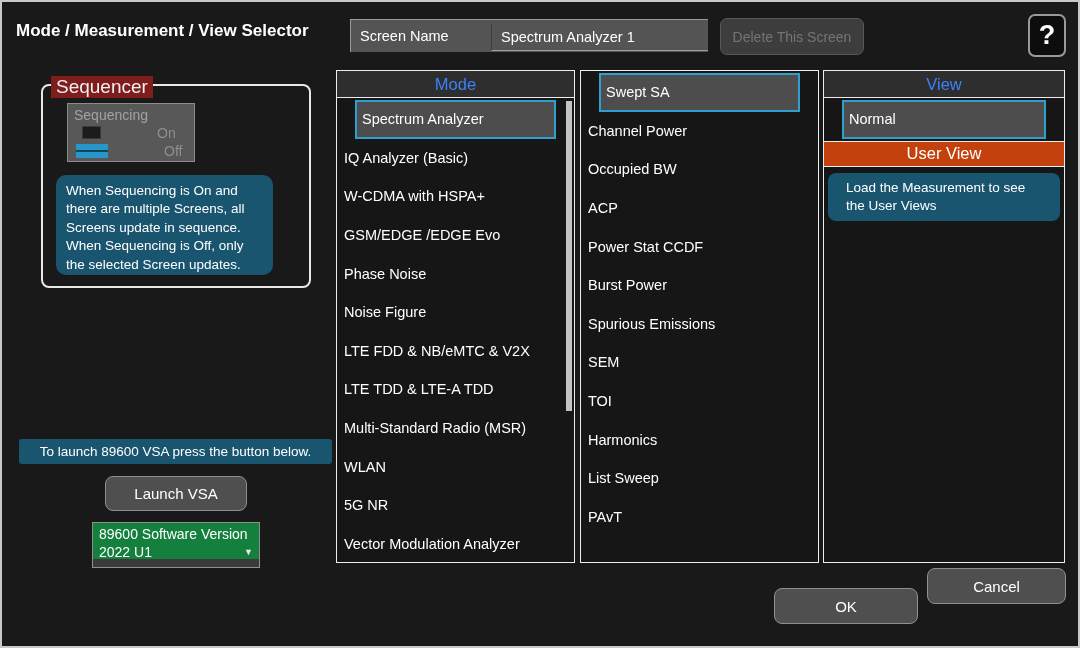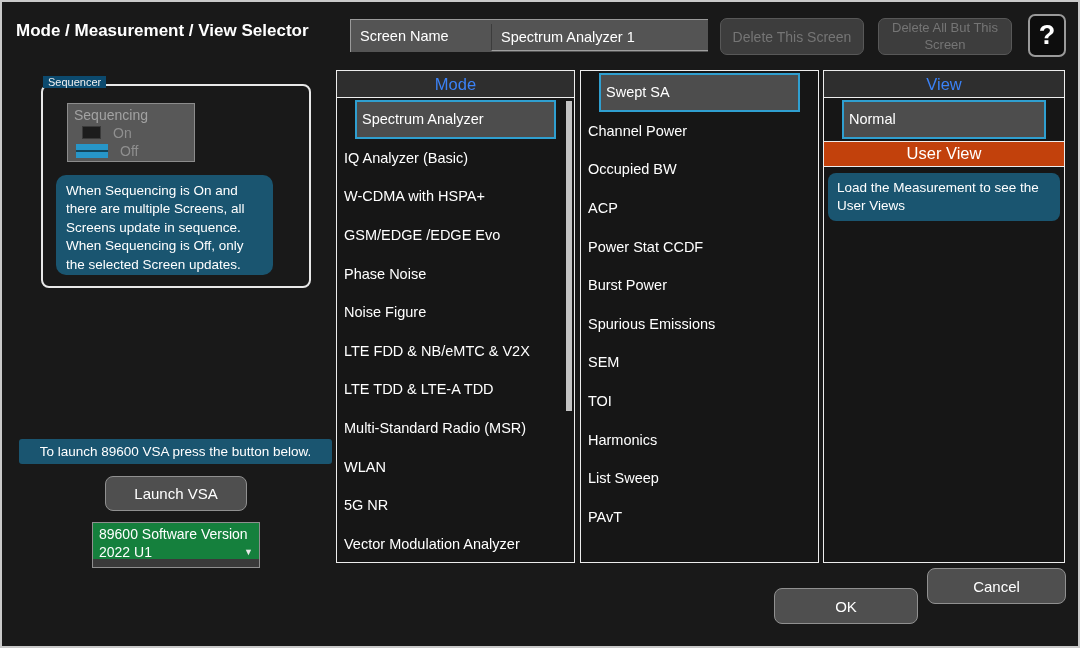--- a/index.html
+++ b/index.html
@@ -20,26 +20,26 @@
     position:absolute;background:#3d3d3d;border:1px solid #585858;border-radius:7px;
     color:#757575;display:flex;align-items:center;justify-content:center;text-align:center;}
   #btn-delete-this{left:718px;top:16px;width:144px;height:37px;font-size:14px;}
   #btn-delete-all{left:876px;top:16px;width:134px;height:37px;font-size:13px;line-height:1.25;padding:0 10px;}
   .help-btn{position:absolute;left:1026px;top:12px;width:38px;height:43px;background:#0d0d0d;
     border:2px solid #9a9a9a;border-radius:7px;color:#fff;font-size:27px;font-weight:bold;
     display:flex;align-items:center;justify-content:center;}
   
   .sequencer{position:absolute;left:39px;top:82px;width:270px;height:204px;
     border:2px solid #e8e8e8;border-radius:8px;}
-  .sequencer .legend{position:absolute;top:-10px;left:0;background:#0c4a6e;padding:0 5px;
-    font-size:11px;color:#f0f0f0;}
+  .sequencer .legend{position:absolute;top:-10px;left:8px;background:#7f1d1d;padding:0 5px;
+    font-size:19px;color:#f0f0f0;}
   .seq-toggle{position:absolute;left:24px;top:17px;width:128px;height:59px;
     background:#585858;border:1px solid #8c8c8c;padding:3px 0 0 6px;}
   .seq-toggle .seq-title{font-size:14px;color:#a2a2a2;}
-  .seq-row{display:flex;align-items:center;height:17px;margin-top:1px;}
+  .seq-row{display:flex;align-items:center;height:17px;margin-top:1px;gap:44px;}
   .seq-row .lbl{font-size:14px;color:#8f8f8f;margin-left:12px;}
   .on-swatch{width:19px;height:13px;background:#1c1c1c;border:1px solid #3a3a3a;margin-left:8px;}
   .off-swatch{width:32px;height:14px;background:#2796c8;position:relative;margin-left:2px;}
   .off-swatch i{position:absolute;left:0;top:6px;width:100%;height:2px;background:#11455c;}
   .info-box{background:#1a5570;color:#fff;border-radius:10px;}
   #seq-info{position:absolute;left:13px;top:89px;width:217px;height:100px;
     padding:7px 10px;font-size:13.5px;line-height:1.37;}
   
   .col{position:absolute;top:68px;height:493px;border:1.5px solid #ededed;background:#161616;}
   #col-mode{left:334px;width:239px;}
@@ -48,21 +48,21 @@
   .col-header{height:27px;background:#2e2e2e;border-bottom:1.5px solid #ededed;
     display:flex;align-items:center;justify-content:center;font-size:16.5px;color:#3b82f6;}
   .rows{position:relative;padding-top:2px;}
   .row{height:38.6px;display:flex;align-items:center;padding-left:5px;
     border:2px solid transparent;font-size:14.5px;color:#fff;}
   .row.selected{background:#4d4d4d;border:2px solid #2f9fd0;margin:0 18px;}
   .scrollbar{position:absolute;right:2px;top:3px;width:6px;height:310px;background:#c4c4c4;}
   .user-view-header{height:26px;margin-top:2px;background:#c2410c;
     border-top:1.5px solid #ededed;border-bottom:1.5px solid #ededed;
     display:flex;align-items:center;justify-content:center;font-size:16.5px;color:#fff;}
-  #uv-info{margin:6px 4px 0 4px;padding:6px 9px;font-size:13.5px;line-height:1.35;border-radius:8px;}
+  #uv-info{margin:6px 4px 0 4px;padding:6px 18px;font-size:13.5px;line-height:1.35;border-radius:8px;}
   
   #vsa-strip{position:absolute;left:17px;top:437px;width:313px;height:25px;border-radius:3px;
     display:flex;align-items:center;justify-content:center;font-size:13.5px;}
   .btn{background:#4f4f4f;border:1px solid #909090;border-radius:8px;color:#fff;
     display:flex;align-items:center;justify-content:center;position:absolute;font-size:15px;}
   #btn-launch{left:103px;top:474px;width:142px;height:35px;}
   .version-drop{position:absolute;left:90px;top:520px;width:168px;height:46px;
     background:#15803d;border:1px solid #8f8f8f;padding:2px 6px 0 6px;font-size:14px;color:#fff;}
   .version-drop .v-row{display:flex;align-items:center;justify-content:space-between;height:18px;}
   .version-drop .caret{font-size:9px;color:#e8e8e8;}
@@ -77,21 +77,20 @@
 <div id="dialog">
 
   <div class="title">Mode / Measurement / View Selector</div>
 
   <div class="screen-name">
     <span class="sn-label">Screen Name</span>
     <span class="sn-value">Spectrum Analyzer 1</span>
   </div>
 
   <div class="btn-disabled" id="btn-delete-this">Delete This Screen</div>
-  <div class="btn-disabled" id="btn-delete-all">Delete All But This Screen</div>
   <div class="help-btn">?</div>
 
   <div class="sequencer">
     <div class="legend">Sequencer</div>
 
     <div class="seq-toggle">
       <div class="seq-title">Sequencing</div>
       <div class="seq-row">
         <span class="on-swatch"></span>
         <span class="lbl">On</span>

